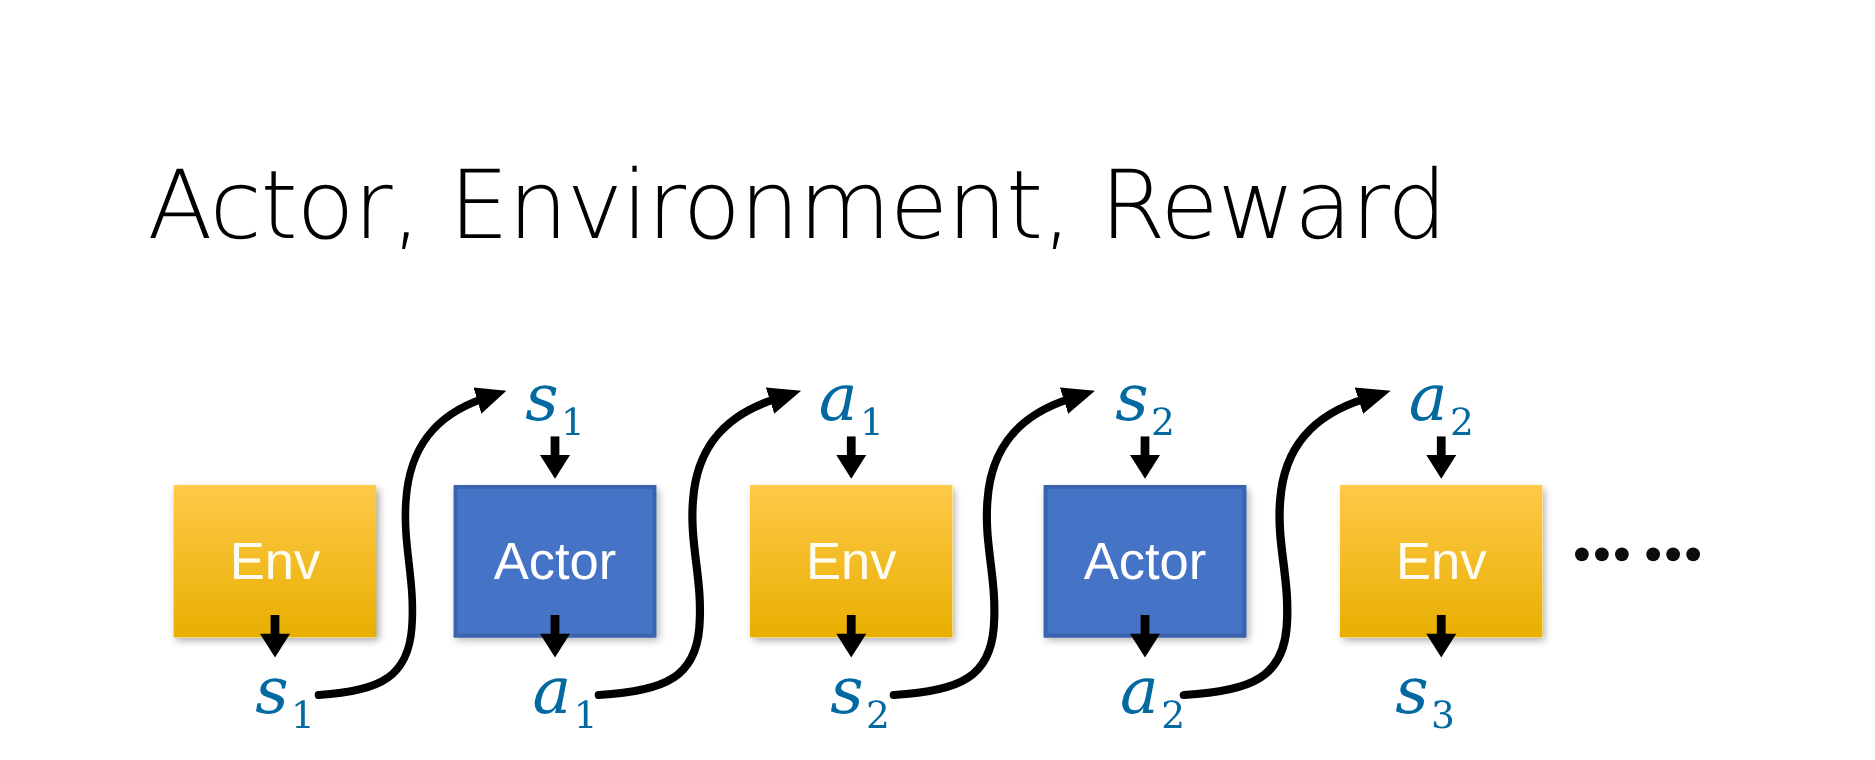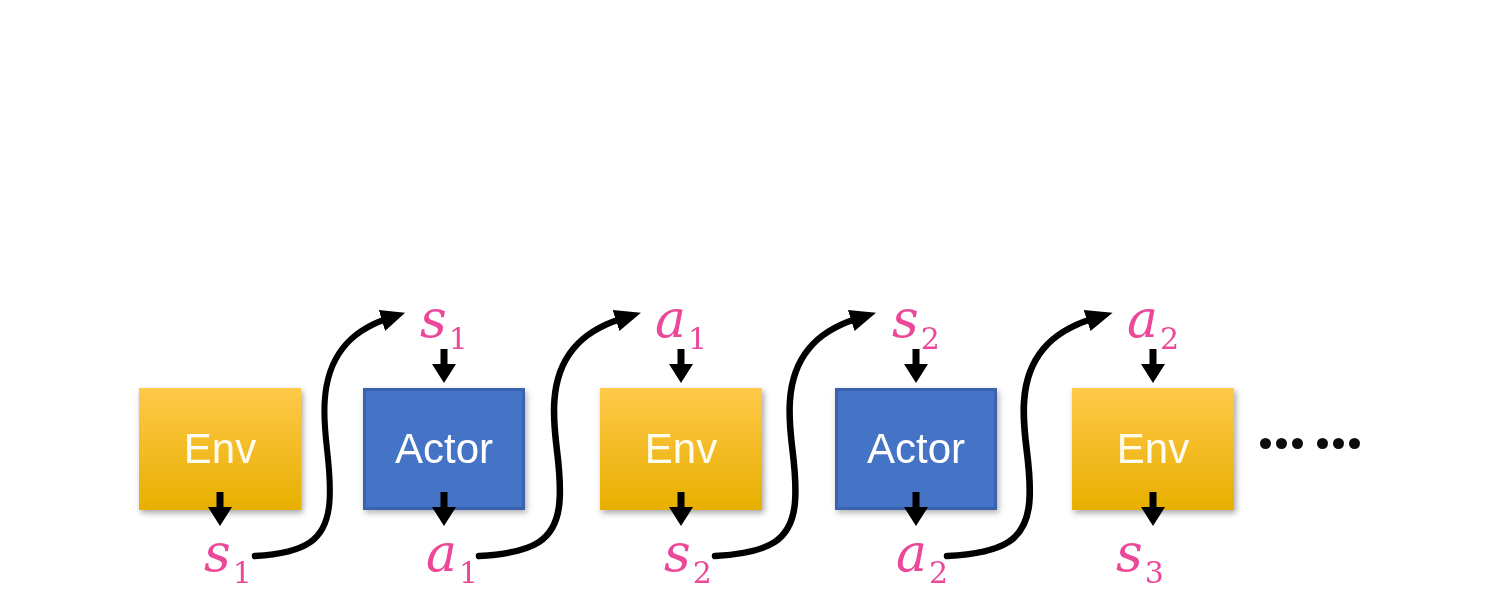--- a/index.html
+++ b/index.html
@@ -25,21 +25,21 @@
     color:#FFFDF2;
   }
   .actor{
     background:var(--actor-fill,#4573C5);
     border:3px solid var(--actor-border,#3A62AE);
     box-shadow:2px 3px 6px rgba(0,0,0,.3);
   }
   .mlabel{
     position:absolute;transform:translateX(-50%);
     font-family:"DejaVu Serif","Liberation Serif",serif;
-    font-style:italic;font-size:52px;line-height:1;color:#ec4899;white-space:nowrap;
+    font-style:italic;font-size:52px;line-height:1;color:#0369a1;white-space:nowrap;
   }
   .mlabel .sub{font-style:normal;font-size:30px;margin-left:2px;vertical-align:-12px;}
   .darr{position:absolute;width:26px;height:34px;fill:var(--arrow,#000);}
   .conn{position:absolute;height:258px;overflow:visible;}
   .conn path{fill:none;stroke:var(--arrow,#000);stroke-width:6.5;stroke-linecap:round;}
   #ah polygon{fill:var(--arrow,#000);}
   .dots{position:absolute;left:1260px;top:438px;display:flex;align-items:center;}
   .dot{width:11px;height:11px;border-radius:50%;background:#0c0c0c;margin-right:5px;}
   .dot.gap{margin-left:9px;}
 </style>
@@ -49,20 +49,21 @@
 <div class="stage">
 
   <svg width="0" height="0" style="position:absolute" aria-hidden="true">
     <defs>
       <marker id="ah" markerUnits="userSpaceOnUse" markerWidth="30" markerHeight="26" refX="5" refY="13" orient="auto">
         <polygon points="0,2 26,13 0,24"></polygon>
       </marker>
     </defs>
   </svg>
 
+  <div class="title">Actor, Environment, Reward</div>
 
   <div class="box env" style="left:139px">
       <span>Env</span>
     </div>
   <div class="box actor" style="left:363px">
       <span>Actor</span>
     </div>
   <div class="box env" style="left:600px">
       <span>Env</span>
     </div>

